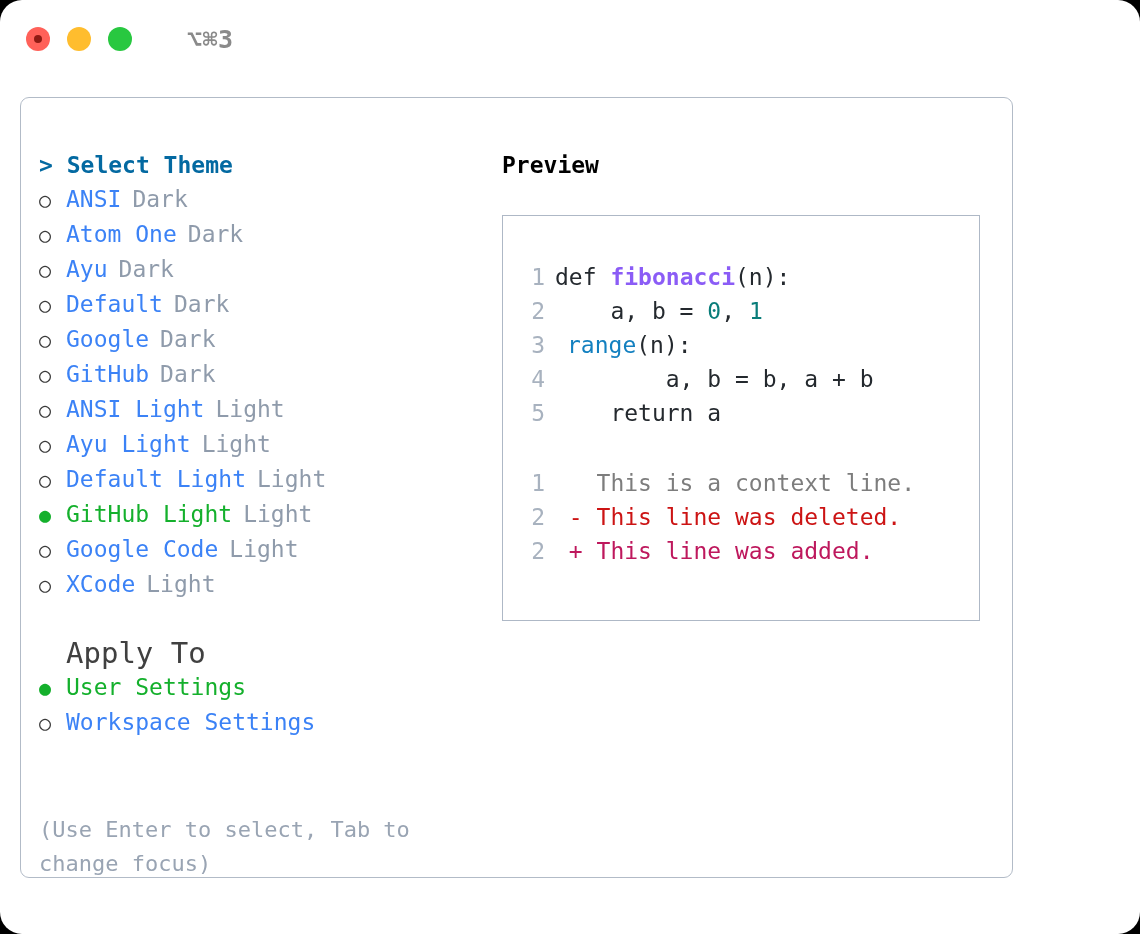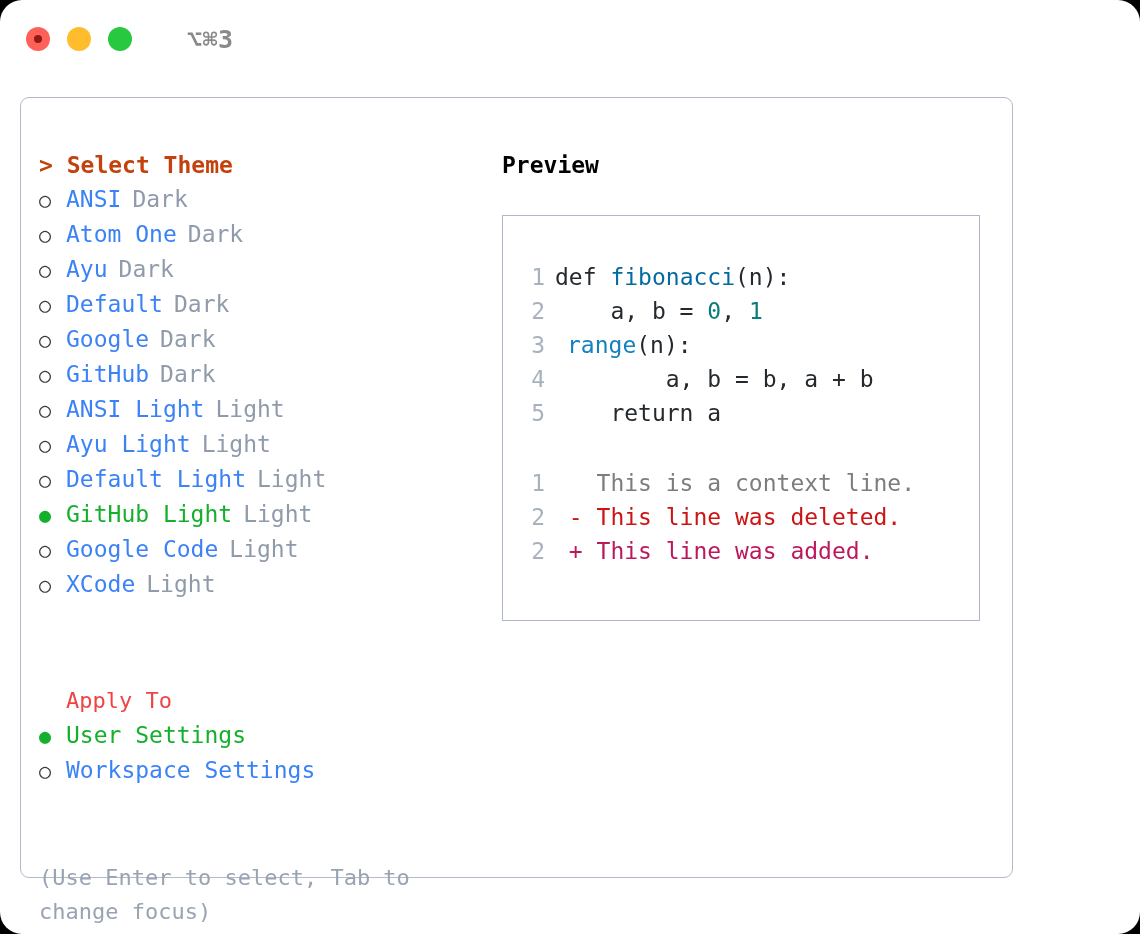--- a/index.html
+++ b/index.html
@@ -73,21 +73,21 @@
 
   
   .left-col {
     width: 480px;
     padding: 50px 0 0 18px;
   }
 
   .section-header {
     font-size: 23px;
     font-weight: bold;
-    color: #c2410c;
+    color: #0369a1;
     line-height: 34px;
     white-space: pre;
   }
 
   .opt-row {
     display: flex;
     align-items: baseline;
     line-height: 34px;
     font-size: 23px;
     white-space: pre;
@@ -102,26 +102,25 @@
   .marker.sel { color: #14b02c; }
 
   .opt-label { color: #3b82f6; }
   .opt-row.selected .opt-label { color: #14b02c; }
   .opt-tag {
     color: #8f9bab;
     margin-left: 11px;
   }
 
   .apply-header {
-    font-size: 22px;
-    color: #ef4444;
+    font-size: 29px;
+    color: #404040;
     line-height: 34px;
     white-space: pre;
     padding-left: 27px;
-    margin-top: 48px;
   }
 
   .spacer-sm { height: 34px; }
   .spacer-md { height: 46px; }
 
   .help-text {
     font-size: 22px;
     color: #99a4b3;
     line-height: 34px;
     width: 420px;
@@ -162,21 +161,21 @@
     display: inline-block;
     width: 30px;
     text-align: right;
     color: #a8b2bf;
     flex: none;
     margin-right: 10px;
   }
   .code-text { color: #24292e; }
 
   .tok-def  { color: #24292e; }
-  .tok-fn   { color: #0369a1; font-weight: normal; text-align: center; }
+  .tok-fn   { color: #8b5cf6; font-weight: bold; text-align: center; }
   .tok-num  { color: #0a7d7a; }
   .tok-call { color: #1380c0; margin-left: 12px; }
 
   .diff-gap { height: 36px; }
   .diff-ctx { color: #7d7d7d; }
   .diff-del { color: #cc1414; }
   .diff-add { color: #be185d; }
 </style>
 </head>
 <body>

